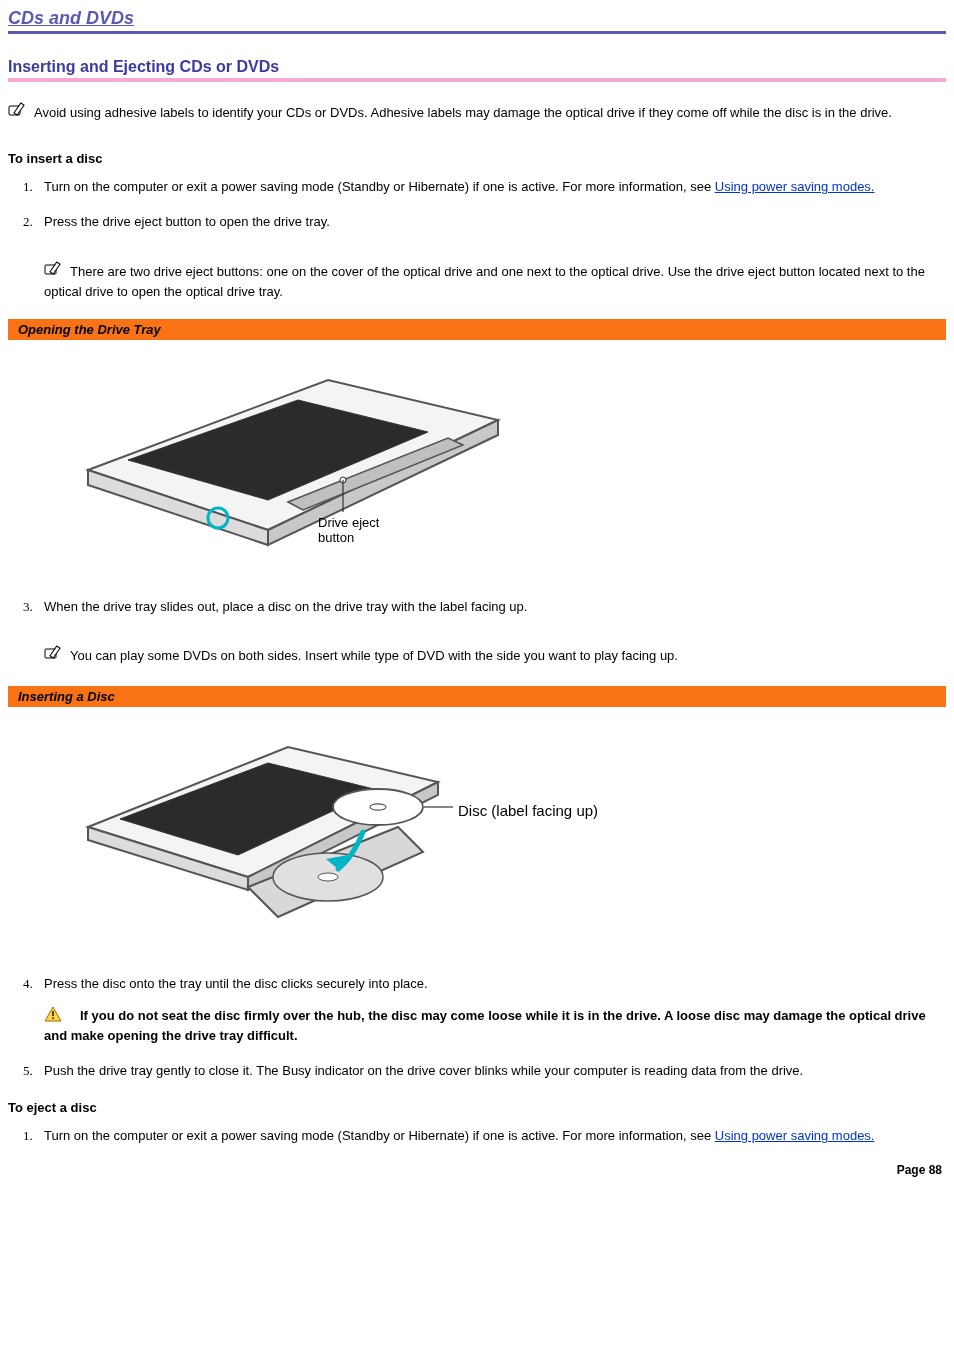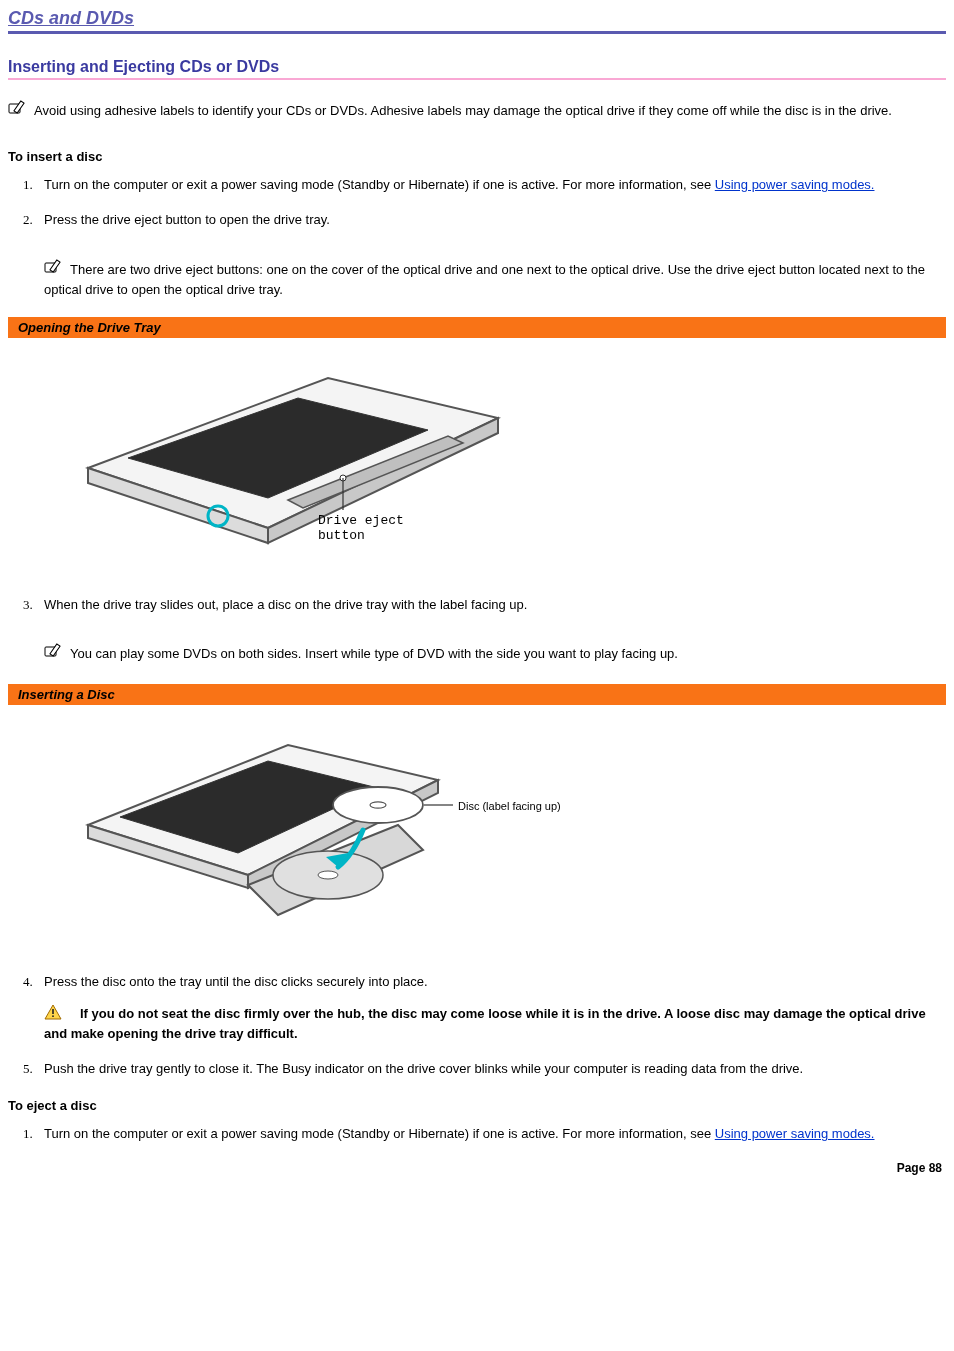--- a/index.html
+++ b/index.html
@@ -23,21 +23,21 @@
     font-style: italic;
     text-decoration: underline;
     border-bottom: 3px solid #5a5ab0;
     padding-bottom: 2px;
     margin: 0 0 24px 0;
   }
   .h2 {
     color: #3a3aa0;
     font-size: 16px;
     font-weight: bold;
-    border-bottom: 2px solid #f9a8d4;
+    border-bottom: 4px solid #f9a8d4;
     padding-bottom: 2px;
     margin: 0 0 20px 0;
   }
   .note-para {
     margin: 0 0 26px 0;
     line-height: 1.35;
   }
   .pencil-icon {
     display: inline-block;
     vertical-align: middle;
@@ -96,39 +96,38 @@
     font-weight: bold;
     font-size: 12px;
     margin-top: 4px;
     padding-right: 4px;
   }
   
   .fig1 {
     width: 500px;
     height: 210px;
     position: relative;
-    font-family: Liberation Mono, monospace;
   }
   .fig2 {
     width: 560px;
     height: 220px;
     position: relative;
   }
   .fig-label-1 {
     position: absolute;
     left: 250px;
     top: 155px;
     font-size: 13px;
     line-height: 1.2;
   }
   .fig-label-2 {
     position: absolute;
     left: 390px;
     top: 75px;
-    font-size: 11px;
+    font-size: 15px;
   }
 </style>
 </head>
 <body>
 
 <div class="page">
 
   <div class="h1">CDs and DVDs</div>
 
   <div class="h2">Inserting and Ejecting CDs or DVDs</div>

